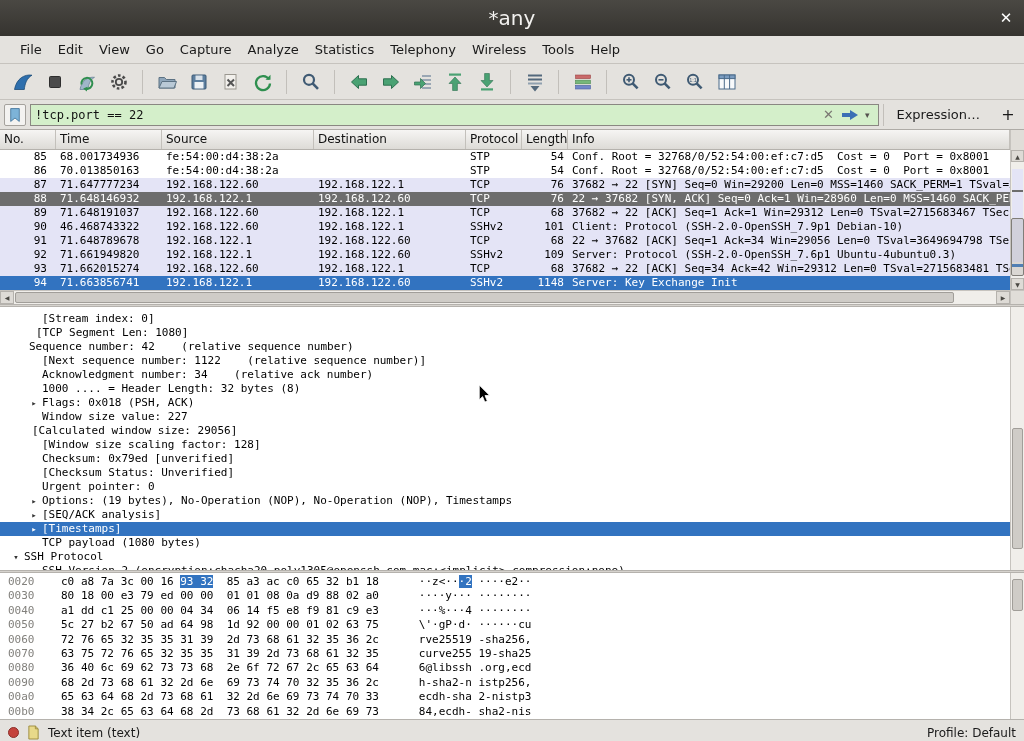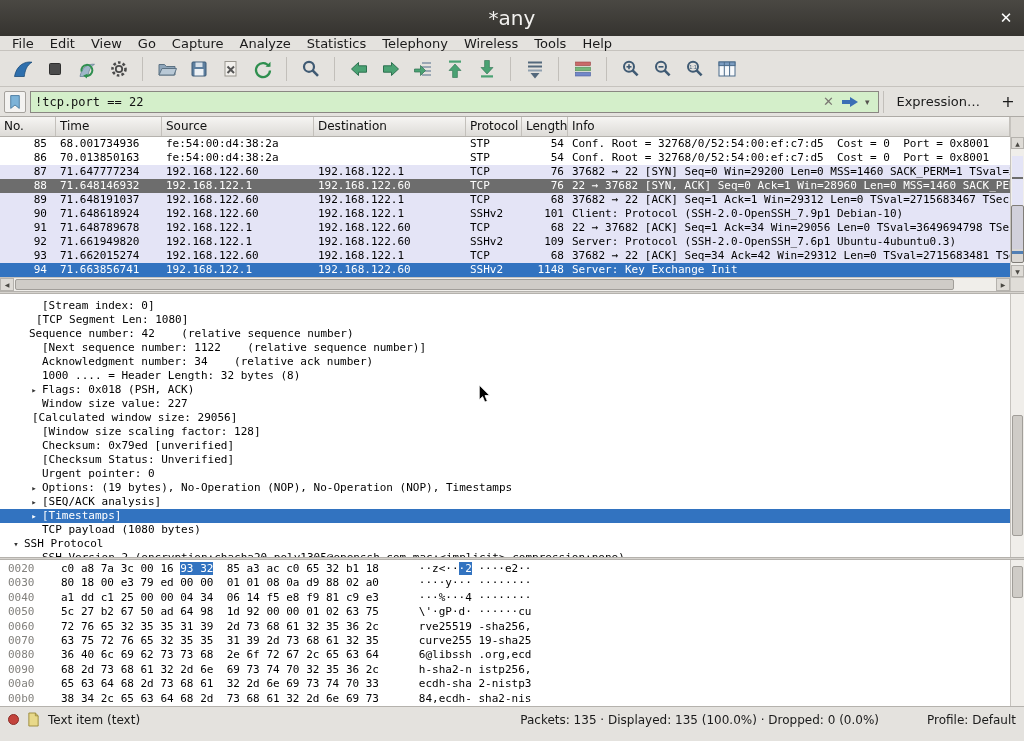--- a/index.html
+++ b/index.html
@@ -5,21 +5,21 @@
 *{margin:0;padding:0;box-sizing:border-box}
 html,body{width:1024px;height:741px;overflow:hidden}
 body{font-family:"DejaVu Sans","Liberation Sans",sans-serif;background:#e4e2de;position:relative}
 
 
 .titlebar{height:36px;background:linear-gradient(#4a4843,#35332f);display:flex;align-items:center;color:#f2f1ef}
 .titlebar .title{flex:1;text-align:center;font-size:20px}
 .titlebar .close{width:36px;text-align:center;font-size:15px;color:#fff}
 
 
-.menubar{height:15px;background:#e4e2de;border-bottom:1px solid #c6c3be;display:flex;align-items:center;padding-left:4px}
+.menubar{height:28px;background:#e4e2de;border-bottom:1px solid #c6c3be;display:flex;align-items:center;padding-left:12px}
 .menubar span{font-size:13px;color:#1a1a1a;padding:3px 8px}
 
 
 .toolbar{height:36px;background:#e4e2de;border-bottom:1px solid #c6c3be;display:flex;align-items:center;padding-left:8px;gap:3px}
 .tbtn{width:29px;height:28px;display:flex;align-items:center;justify-content:center;border-radius:3px}
 .tbtn svg{width:22px;height:22px}
 .tsep{width:1px;height:24px;background:#c2bfba;margin:0 6px}
 
 
 .filterbar{height:30px;background:#e4e2de;border-bottom:1px solid #aeaba6;display:flex;align-items:center;padding:0 4px;gap:4px}
@@ -324,21 +324,21 @@
         <div class="c-no">89</div>
         <div class="c-time">71.648191037</div>
         <div class="c-src">192.168.122.60</div>
         <div class="c-dst">192.168.122.1</div>
         <div class="c-proto">TCP</div>
         <div class="c-len">68</div>
         <div class="c-info">37682 → 22 [ACK] Seq=1 Ack=1 Win=29312 Len=0 TSval=2715683467 TSecr=3649694797</div>
       </div>
       <div class="prow tcp">
         <div class="c-no">90</div>
-        <div class="c-time">71.648618924</div>
+        <div class="c-time">46.468743322</div>
         <div class="c-src">192.168.122.60</div>
         <div class="c-dst">192.168.122.1</div>
         <div class="c-proto">SSHv2</div>
         <div class="c-len">101</div>
         <div class="c-info">Client: Protocol (SSH-2.0-OpenSSH_7.9p1 Debian-10)</div>
       </div>
       <div class="prow tcp">
         <div class="c-no">91</div>
         <div class="c-time">71.648789678</div>
         <div class="c-src">192.168.122.1</div>
@@ -449,20 +449,19 @@
     <span class="expert-dot"></span>
     <span style="display:flex">
       <svg viewBox="0 0 14 16" width="13" height="15">
           <path d="M2 1 h7 l3 3 v11 H2 Z" fill="#e8d98a" stroke="#9c8b3c"></path>
           <path d="M9 1 v3 h3" fill="none" stroke="#9c8b3c"></path>
         </svg>
     </span>
     <span class="sb-text">Text item (text)</span>
   </div>
   <div class="sb-right">
-    <span>Packets: 135 · Displayed: 135 (100.0%) · Dropped: 0 (0.0%)</span>
     <span class="sb-profile">Profile: Default</span>
   </div>
 </div>
 
 <svg class="cursor" viewBox="0 0 12 19" width="13" height="20">
   <path d="M1 1 L1 15 L4.2 12 L6.3 17.2 L8.7 16.2 L6.5 11 L11 11 Z" fill="#000" stroke="#fff" stroke-width="0.8"></path>
 </svg>
 
 </body></html>

